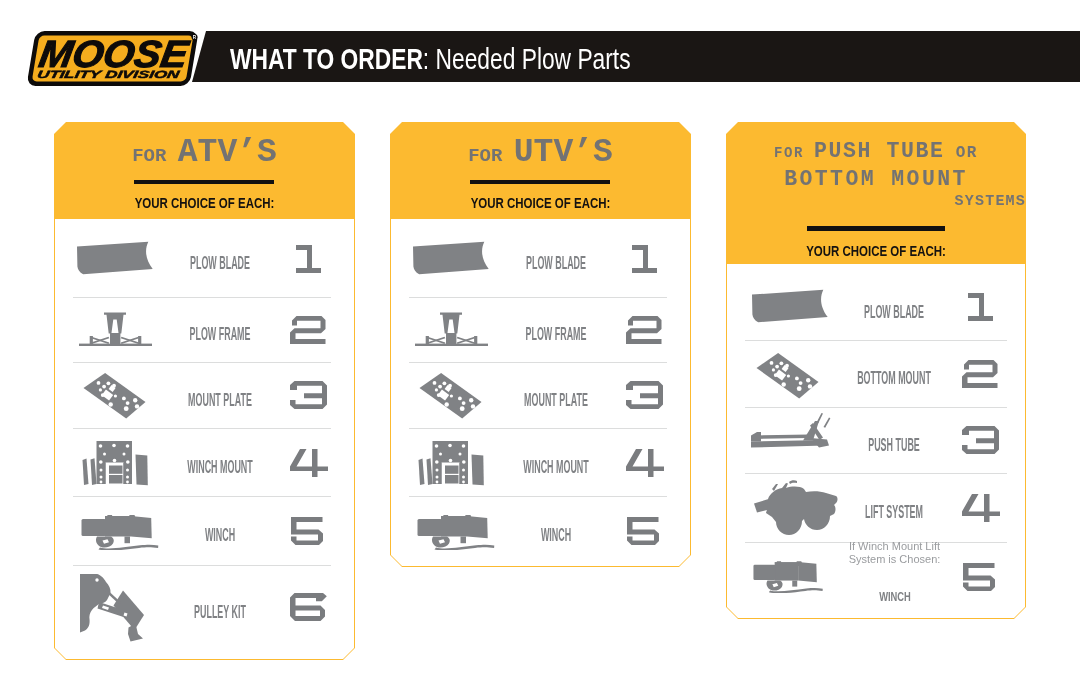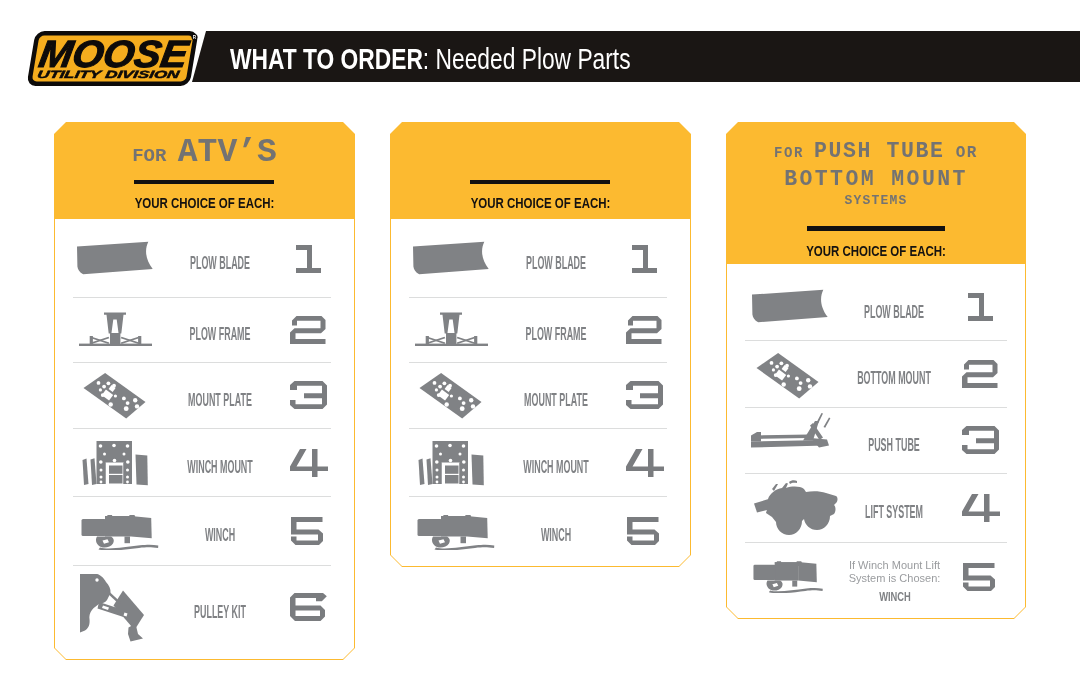--- a/index.html
+++ b/index.html
@@ -234,20 +234,21 @@
   <div class="cl" style="left:166px; top:489.5px; transform:translate(-50%,-50%) scaleX(0.51);">PULLEY KIT</div>
   <svg class="num" style="left:235.5px; top:471px;" width="37" height="28" viewBox="0 0 37 28">
         <use href="#d6"></use>
       </svg>
 </div>
 
 <div class="card" style="left:390px; top:122px; width:301px; height:445px;">
   <div class="cardbody" style="top:97px;"></div>
 </div>
 <div class="abs" style="left:390px; top:122px; width:301px; height:445px;">
+  <div class="hdr" style="top:12px; font-size:33px; font-weight:700;"><span style="font-size:19px;">FOR </span>UTV’S</div>
   <div class="divline" style="left:80px; top:57.5px; width:140px;"></div>
   <div class="choice" style="top:73px; transform:scaleX(0.82);">YOUR CHOICE OF EACH:</div>
 
   <div class="sep" style="left:19px; top:175px; width:258px;"></div>
   <div class="sep" style="left:19px; top:240px; width:258px;"></div>
   <div class="sep" style="left:19px; top:306px; width:258px;"></div>
   <div class="sep" style="left:19px; top:374px; width:258px;"></div>
 
   <svg class="ic" style="left:23px; top:119px;" width="80" height="36" viewBox="0 0 80 36">
         <use href="#i-blade"></use>
@@ -289,21 +290,21 @@
         <use href="#d5"></use>
       </svg>
 </div>
 
 <div class="card" style="left:726px; top:122px; width:300px; height:497px;">
   <div class="cardbody" style="top:142px;"></div>
 </div>
 <div class="abs" style="left:726px; top:122px; width:300px; height:497px;">
   <div class="hdr" style="top:16.5px; font-size:21.5px; font-weight:700; letter-spacing:1.6px;"><span style="font-size:14px;">FOR </span>PUSH TUBE<span style="font-size:16px;"> OR</span></div>
   <div class="hdr" style="top:44.5px; font-size:21.5px; font-weight:700; letter-spacing:2.4px;">BOTTOM MOUNT</div>
-  <div class="hdr" style="top:71px; font-size:13px; font-weight:700; letter-spacing:1.2px;">SYSTEMS</div>
+  <div class="hdr" style="top:71px; font-size:15px; font-weight:700; letter-spacing:1.2px;text-align:right;">SYSTEMS</div>
   <div class="divline" style="left:81px; top:104px; width:138px;"></div>
   <div class="choice" style="top:121px; transform:scaleX(0.82);">YOUR CHOICE OF EACH:</div>
 
   <div class="sep" style="left:19px; top:218px; width:262px;"></div>
   <div class="sep" style="left:19px; top:285px; width:262px;"></div>
   <div class="sep" style="left:19px; top:351px; width:262px;"></div>
   <div class="sep" style="left:19px; top:420px; width:262px;"></div>
 
   <svg class="ic" style="left:26px; top:167px;" width="80" height="36" viewBox="0 0 80 36">
         <use href="#i-blade"></use>
@@ -333,20 +334,20 @@
         <use href="#i-atv"></use>
       </svg>
   <div class="cl" style="left:168px; top:390.0px; transform:translate(-50%,-50%) scaleX(0.51);">LIFT SYSTEM</div>
   <svg class="num" style="left:234.5px; top:371.5px;" width="39" height="28" viewBox="0 0 39 28">
         <use href="#d4"></use>
       </svg>
 
   <svg class="ic" style="left:27px; top:438px;" width="74" height="33" viewBox="0 0 82 36">
         <use href="#i-winch"></use>
       </svg>
-  <div class="small-note" style="left:96px; top:437px; width:145px;">If Winch Mount Lift<br>System is Chosen:</div>
+  <div class="small-note" style="left:96px; top:418px; width:145px;">If Winch Mount Lift<br>System is Chosen:</div>
   <div class="cl" style="left:168.6px; top:474px; transform:translate(-50%,-50%) scaleX(0.72); font-size:13px;">WINCH</div>
   <svg class="num" style="left:237px; top:440.5px;" width="34" height="28" viewBox="0 0 34 28">
         <use href="#d5"></use>
       </svg>
 </div>
 
 </div>
 
 </body></html>

